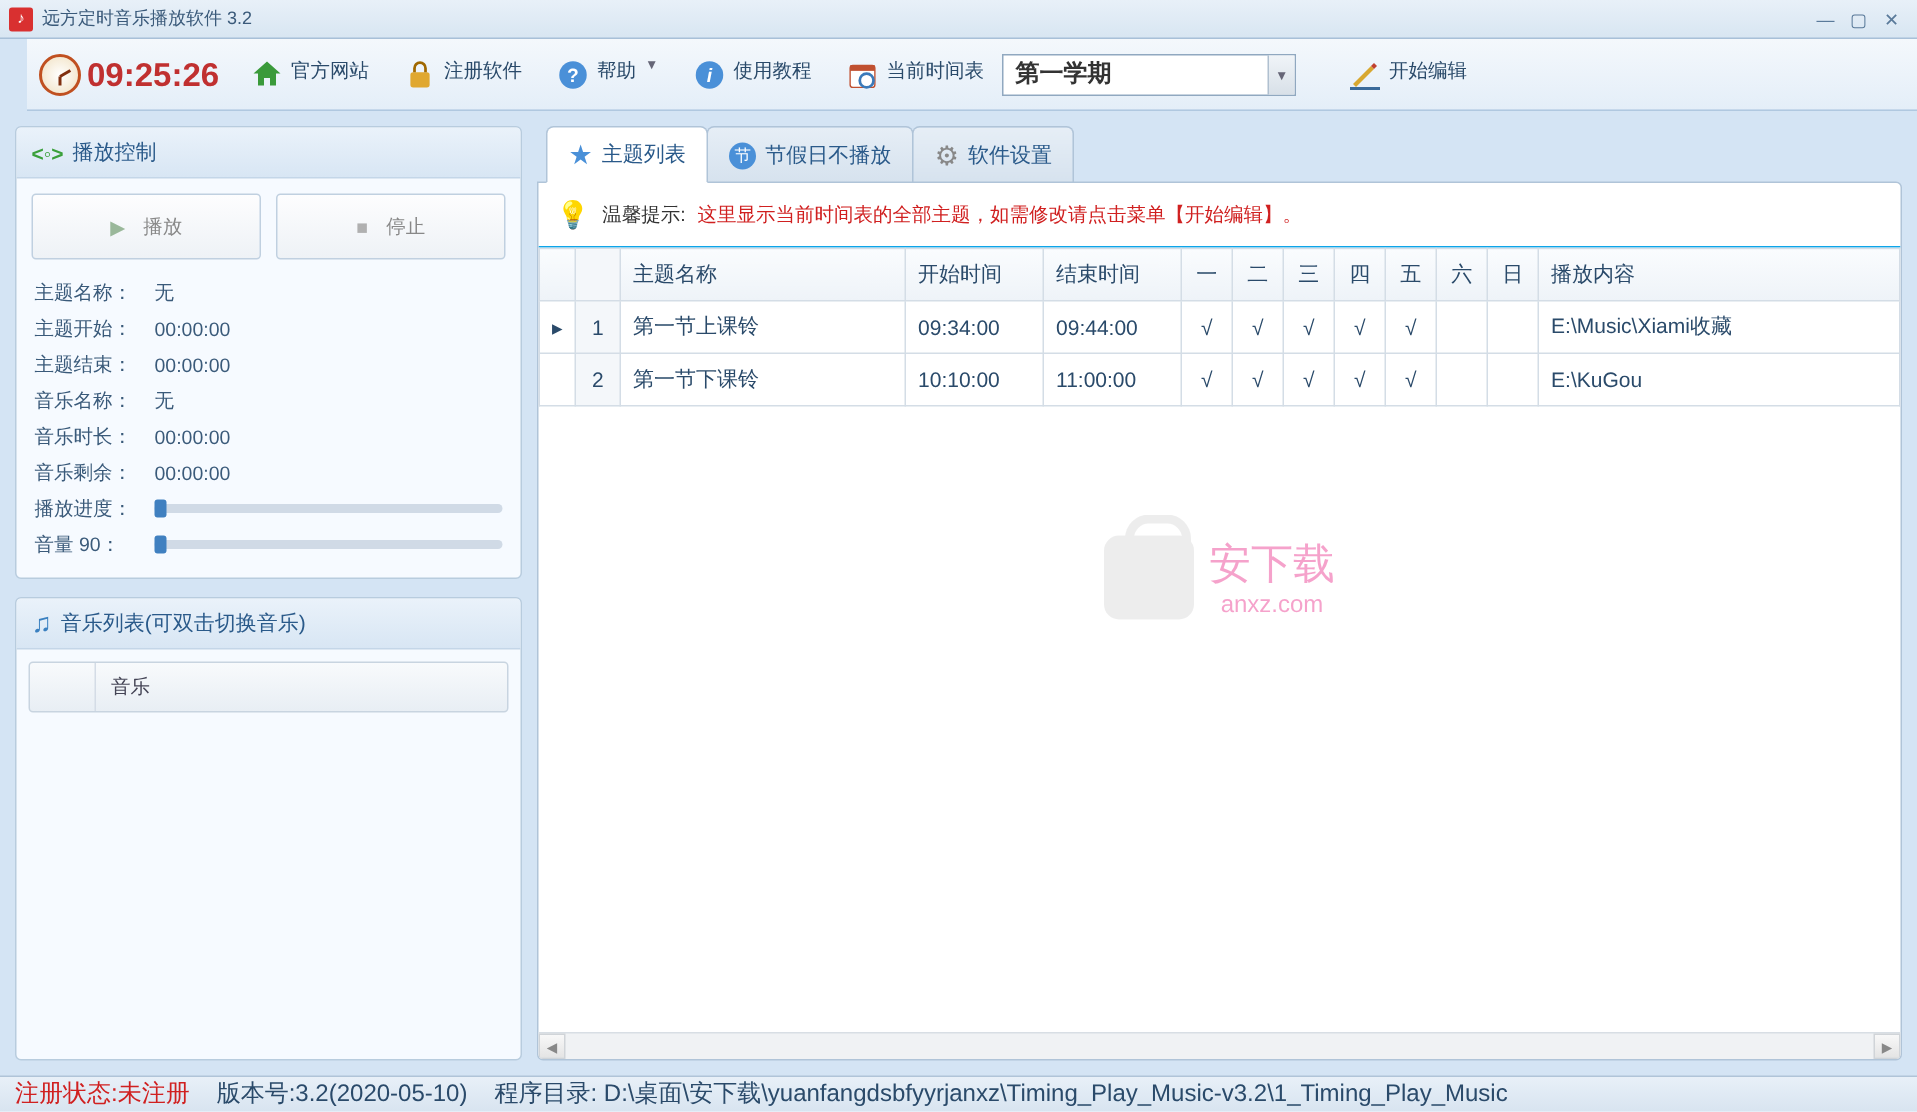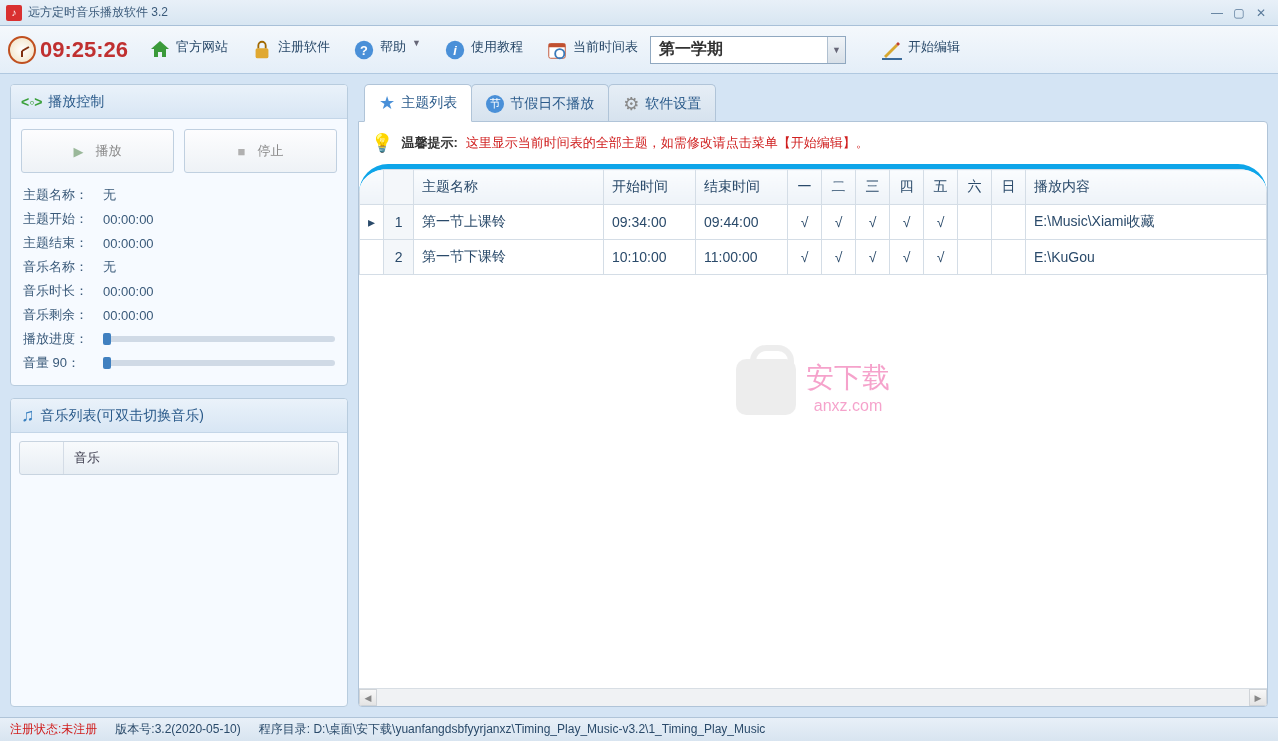--- a/index.html
+++ b/index.html
@@ -34,20 +34,21 @@
   color: #5a7a9a; cursor: pointer; font-size: 12px;
 }
 .toolbar {
   height: 48px;
   background: linear-gradient(#f4f8fc, #e4eef8);
   border-bottom: 1px solid #b0c8e0;
   display: flex;
   align-items: center;
   padding: 0 8px;
   gap: 2px;
+  margin-left: 18px;
 }
 .clock {
   display: flex; align-items: center; gap: 4px;
   font-weight: bold; color: #c03030; font-size: 22px;
   margin-right: 8px;
 }
 .clock-icon {
   width: 28px; height: 28px; border-radius: 50%;
   background: radial-gradient(#fff, #f0e0c0);
   border: 2px solid #c05020;
@@ -172,26 +173,25 @@
   margin-top: -1px;
   display: flex; flex-direction: column;
   overflow: hidden;
 }
 .hint {
   padding: 10px 12px;
   display: flex; align-items: center; gap: 8px;
   color: #333;
 }
 .hint .red { color: #d02020; }
-.hint .bold { font-weight: bold; }
+.hint .bold { font-weight: normal; }
 .grid {
-  border-top: 5px solid #0ea5e9;
+  border-top: 1px solid #0ea5e9;
   flex: 1; overflow: auto;
   position: relative;
-  border-radius: 29px;
 }
 .grid table { border-collapse: collapse; width: 100%; }
 .grid th, .grid td {
   border: 1px solid #d4dde6;
   padding: 8px 8px;
   text-align: left;
   background: #fff;
   color: #2a4a6a;
   font-weight: normal;
   font-size: 14px;
@@ -216,21 +216,21 @@
   content: ''; position: absolute; top: -14px; left: 14px;
   width: 32px; height: 20px; border: 6px solid #ddd; border-bottom: none;
   border-radius: 16px 16px 0 0;
 }
 .status {
   height: 24px;
   background: linear-gradient(#e8f0f8,#d8e4f0);
   border-top: 1px solid #b0c4d8;
   display: flex; align-items: center;
   padding: 0 10px; gap: 18px;
-  font-size: 12px; color: #2a4a6a;
+  font-size: 16px; color: #2a4a6a;
 }
 .status .reg { color: #d02020; }
 .scrollbar-h {
   height: 18px; background: #f0f2f4;
   border-top: 1px solid #d8dee4;
   display: flex; align-items: center;
 }
 .scrollbar-h .arrow {
   width: 18px; height: 100%;
   display: flex; align-items: center; justify-content: center;

